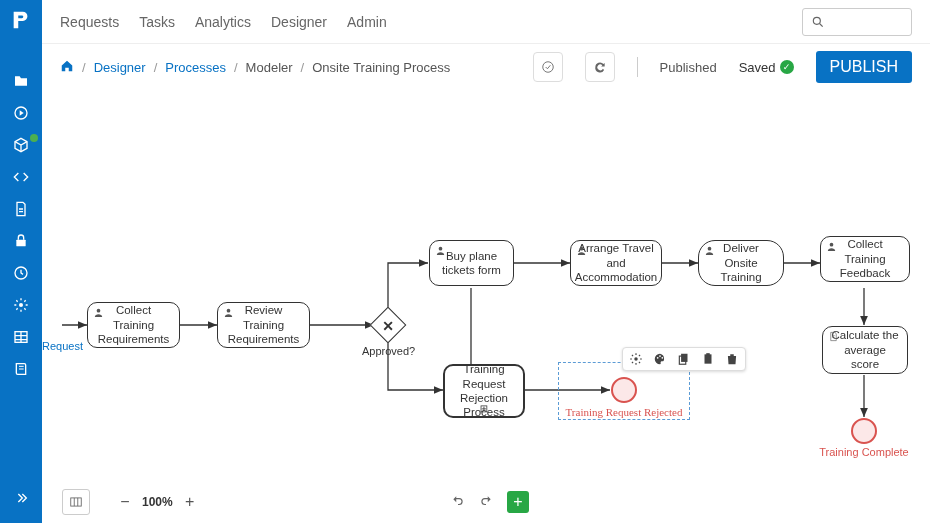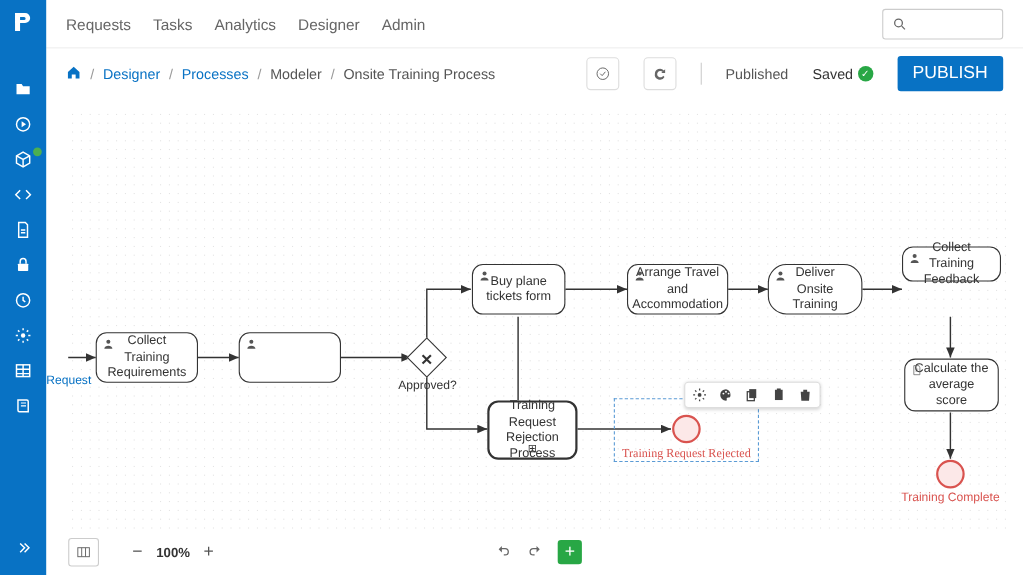--- a/index.html
+++ b/index.html
@@ -238,20 +238,21 @@
           <circle cx="12" cy="8" r="4" fill="#555"></circle>
           <path d="M4 22c0-4 4-6 8-6s8 2 8 6" fill="#555"></path>
         </svg></span>
     <span>Collect Training Requirements</span>
   </div>
   <div class="task" style="left:155px; top:202px; width:93px; height:46px;">
     <span class="user-icon"><svg width="11" height="11" viewBox="0 0 24 24">
           <circle cx="12" cy="8" r="4" fill="#555"></circle>
           <path d="M4 22c0-4 4-6 8-6s8 2 8 6" fill="#555"></path>
         </svg></span>
+    <span>Review Training Requirements</span>
   </div>
 
   <div class="gateway" style="left:313px; top:212px;">
     <div class="inner">✕</div>
   </div>
   <span class="gateway-label" style="left:300px; top:245px;text-align:right;">Approved?</span>
 
   <div class="task" style="left:367px; top:140px; width:85px; height:46px;">
     <span class="user-icon"><svg width="11" height="11" viewBox="0 0 24 24">
           <circle cx="12" cy="8" r="4" fill="#555"></circle>
@@ -272,21 +273,21 @@
         </svg></span>
     <span>Arrange Travel and Accommodation</span>
   </div>
   <div class="task" style="left:636px; top:140px; width:86px; height:46px;border-radius:17px;">
     <span class="user-icon"><svg width="11" height="11" viewBox="0 0 24 24">
           <circle cx="12" cy="8" r="4" fill="#555"></circle>
           <path d="M4 22c0-4 4-6 8-6s8 2 8 6" fill="#555"></path>
         </svg></span>
     <span>Deliver Onsite Training</span>
   </div>
-  <div class="task" style="left:758px; top:124px; width:90px; height:32px;">
+  <div class="task" style="left:758px; top:136px; width:90px; height:46px;">
     <span class="user-icon"><svg width="11" height="11" viewBox="0 0 24 24">
           <circle cx="12" cy="8" r="4" fill="#555"></circle>
           <path d="M4 22c0-4 4-6 8-6s8 2 8 6" fill="#555"></path>
         </svg></span>
     <span>Collect Training Feedback</span>
   </div>
   <div class="task" style="left:760px; top:226px; width:86px; height:48px;">
     <span class="script-icon"><svg width="11" height="11" viewBox="0 0 24 24">
           <path d="M6 3h10l2 4v14H6z" fill="none" stroke="#666" stroke-width="1.5"></path>
           <path d="M9 10h6M9 14h6" stroke="#666"></path>

